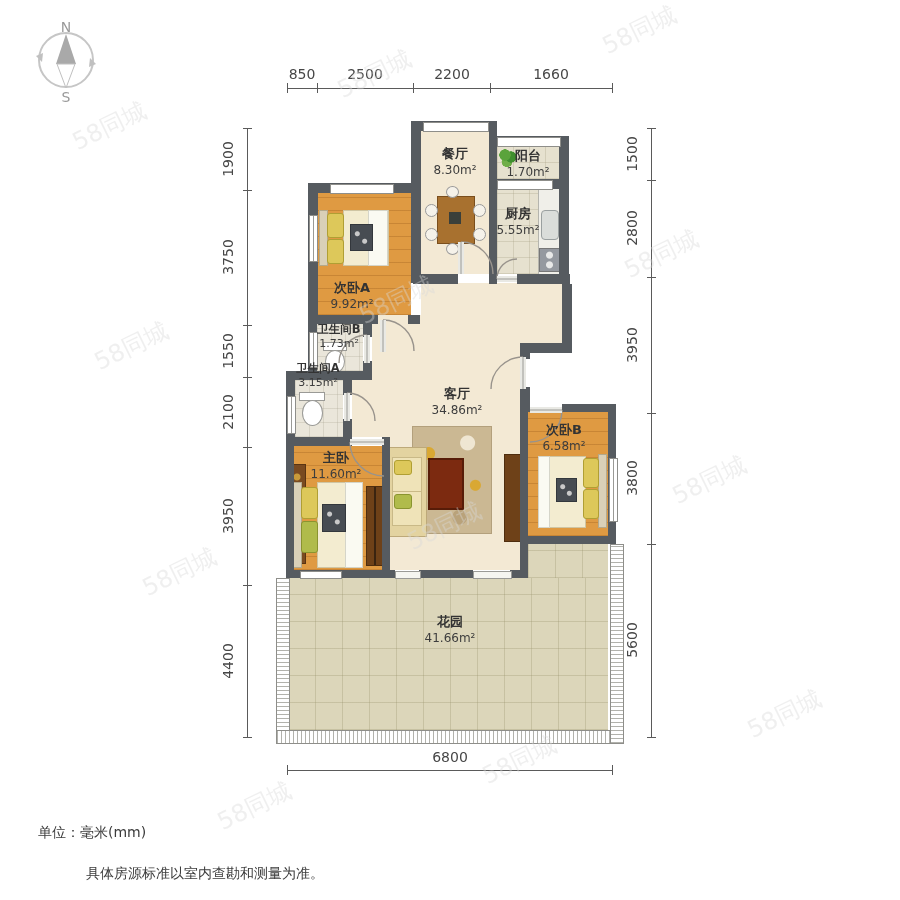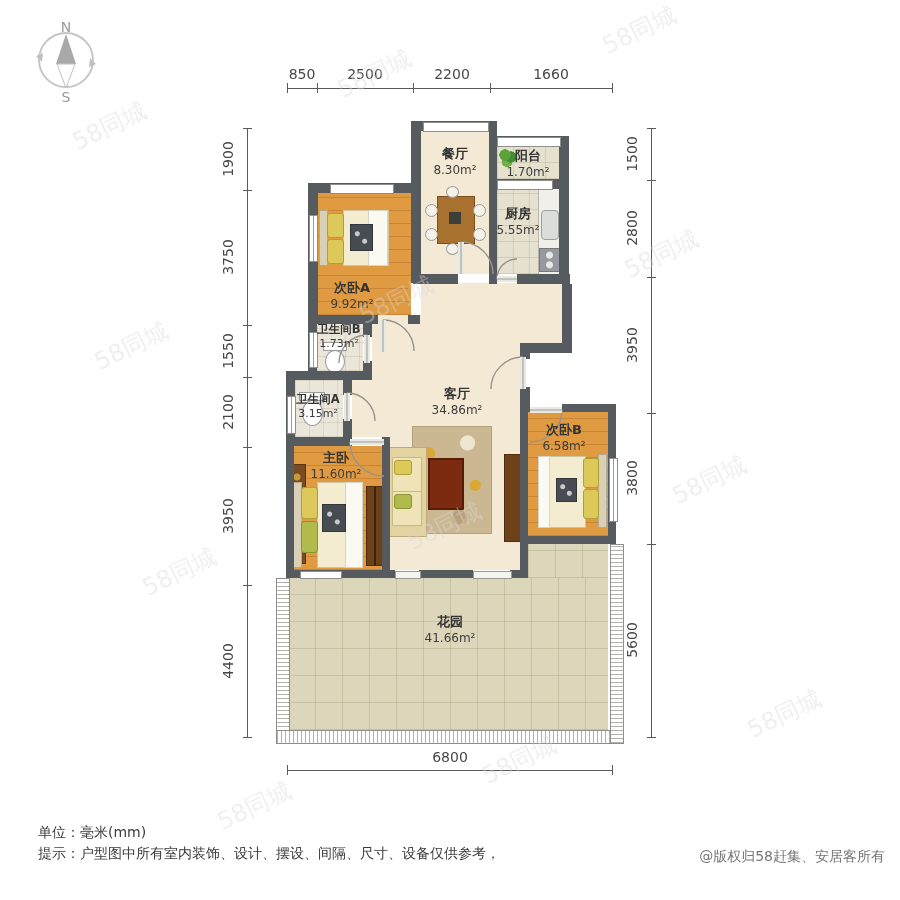--- a/index.html
+++ b/index.html
@@ -332,21 +332,21 @@
     <span class="area">5.55m²</span>
   </div>
   <div class="rlabel" style="left:312px;top:280px;width:80px">
     <span>次卧A</span>
     <span class="area">9.92m²</span>
   </div>
   <div class="rlabel small" style="left:300px;top:322px;width:78px">
     <span>卫生间B</span>
     <span class="area">1.73m²</span>
   </div>
-  <div class="rlabel small" style="left:279px;top:392px;width:78px">
+  <div class="rlabel small" style="left:279px;top:361px;width:78px">
     <span>卫生间A</span>
     <span class="area">3.15m²</span>
   </div>
   <div class="rlabel" style="left:296px;top:450px;width:80px">
     <span>主卧</span>
     <span class="area">11.60m²</span>
   </div>
   <div class="rlabel" style="left:417px;top:386px;width:80px">
     <span>客厅</span>
     <span class="area">34.86m²</span>
@@ -354,16 +354,15 @@
   <div class="rlabel" style="left:524px;top:422px;width:80px">
     <span>次卧B</span>
     <span class="area">6.58m²</span>
   </div>
   <div class="rlabel" style="left:410px;top:614px;width:80px">
     <span>花园</span>
     <span class="area">41.66m²</span>
   </div>
 
   <div class="foot" style="left:38px;top:824px">单位：毫米(mm)</div>
-  <div class="foot" style="left:38px;top:845px">提示：户型图中所有室内装饰、设计、摆设、间隔、尺寸、设备仅供参考，</div>
-  <div class="foot copyright" style="left:555px;top:848px;width:330px">@版权归58赶集、安居客所有</div>
+  <div class="foot" style="left:86px;top:865px">具体房源标准以室内查勘和测量为准。</div>
 
 </div>
 
 </body></html>

